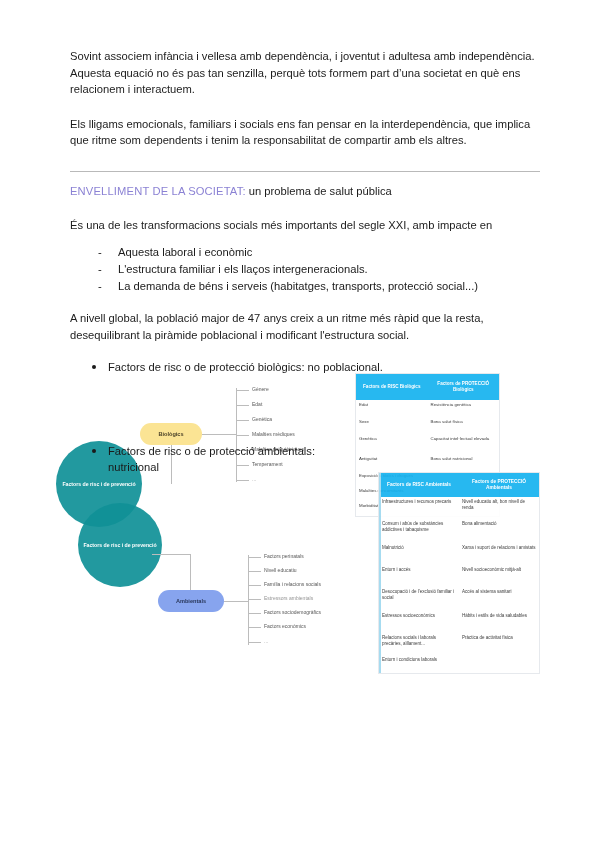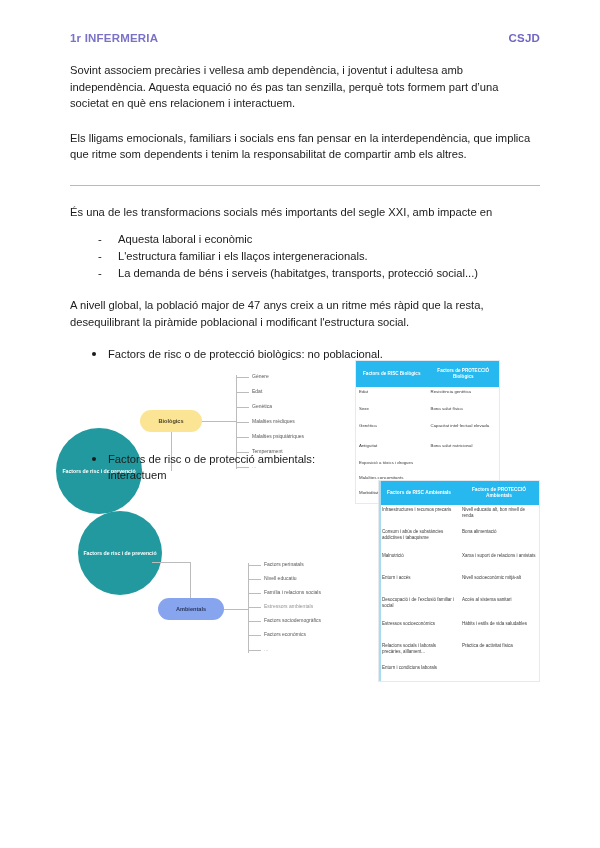--- a/index.html
+++ b/index.html
@@ -201,30 +201,29 @@
     left: 0; top: 0; bottom: 0;
     width: 2px;
     background: #9fd9ef;
   }
 </style>
 </head>
 <body>
 
 <div class="page">
 
-  <div class="doc-header">
-    <span class="left">1r INFERMERIA</span>
-    <span class="right">CSJD</span>
-  </div>
-
-  <p class="para">Sovint associem precàries i vellesa amb dependència, i joventut i adultesa amb independència. Aquesta equació no és pas tan senzilla, perquè tots formem part d’una societat en què ens relacionem i interactuem.</p>
+
+  <p class="para">Sovint associem infància i vellesa amb dependència, i joventut i adultesa amb independència. Aquesta equació no és pas tan senzilla, perquè tots formem part d’una societat en què ens relacionem i interactuem.</p>
   <p class="para">Els lligams emocionals, familiars i socials ens fan pensar en la interdependència, que implica que ritme som dependents i tenim la responsabilitat de compartir amb els altres.</p>
 
   <hr class="rule">
 
+  <p class="section-head">
+    <span class="kicker">ENVELLIMENT DE LA SOCIETAT:</span><span class="rest"> un problema de salut pública</span>
+  </p>
 
   <p class="para">És una de les transformacions socials més importants del segle XXI, amb impacte en</p>
 
   <ul class="dashes">
     <li>Aquesta laboral i econòmic</li>
     <li>L'estructura familiar i els llaços intergeneracionals.</li>
     <li>La demanda de béns i serveis (habitatges, transports, protecció social...)</li>
   </ul>
 
   <p class="para tight">A nivell global, la població major de 47 anys creix a un ritme més ràpid que la resta, desequilibrant la piràmide poblacional i modificant l'estructura social.</p>
@@ -301,24 +300,24 @@
           <div class="td empty" style="width:50%; font-size:4.4px;"></div>
         </div>
         <div class="tr" style="height:15px;">
           <div class="td" style="width:50%; font-size:4.4px;">Morbiditat</div>
           <div class="td empty" style="width:50%; font-size:4.4px;"></div>
         </div>
       </div>
     </div>
   </div>
 
-  <ul class="bullets" style="margin-top:89px;">
+  <ul class="bullets" style="margin-top:68px;">
     <li>
       <span class="b-strong">Factors de risc o de protecció ambientals</span><span>:</span><br>
-      <span>interactuem</span>
+      <span>nutricional</span>
     </li>
   </ul>
 
   <div class="figure-row">
 
     <div class="mindmap lowres" style="left:-42px; top:22px; width:310px; height:150px;">
 
       <div class="mm-core" style="left:50px; top:6px; width:84px; height:84px; font-size:5.2px;">Factors de risc i de prevenció</div>
 
       <div class="mm-line h" style="left:124px; top:57px; width:38px;"></div>

